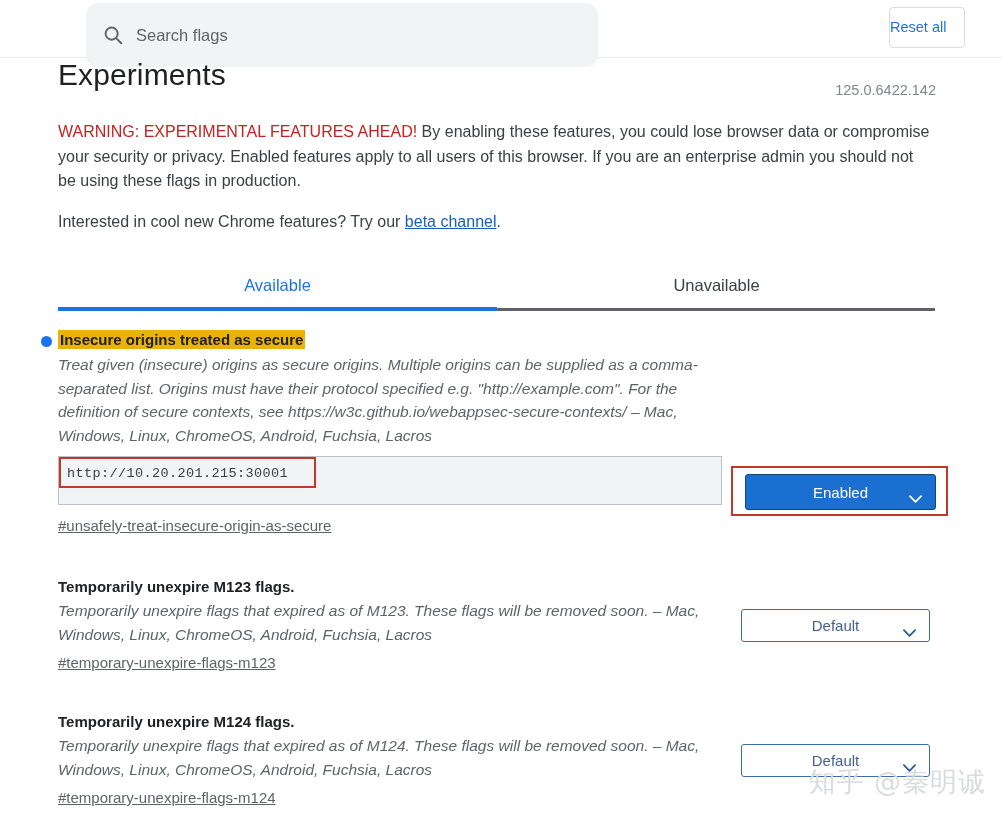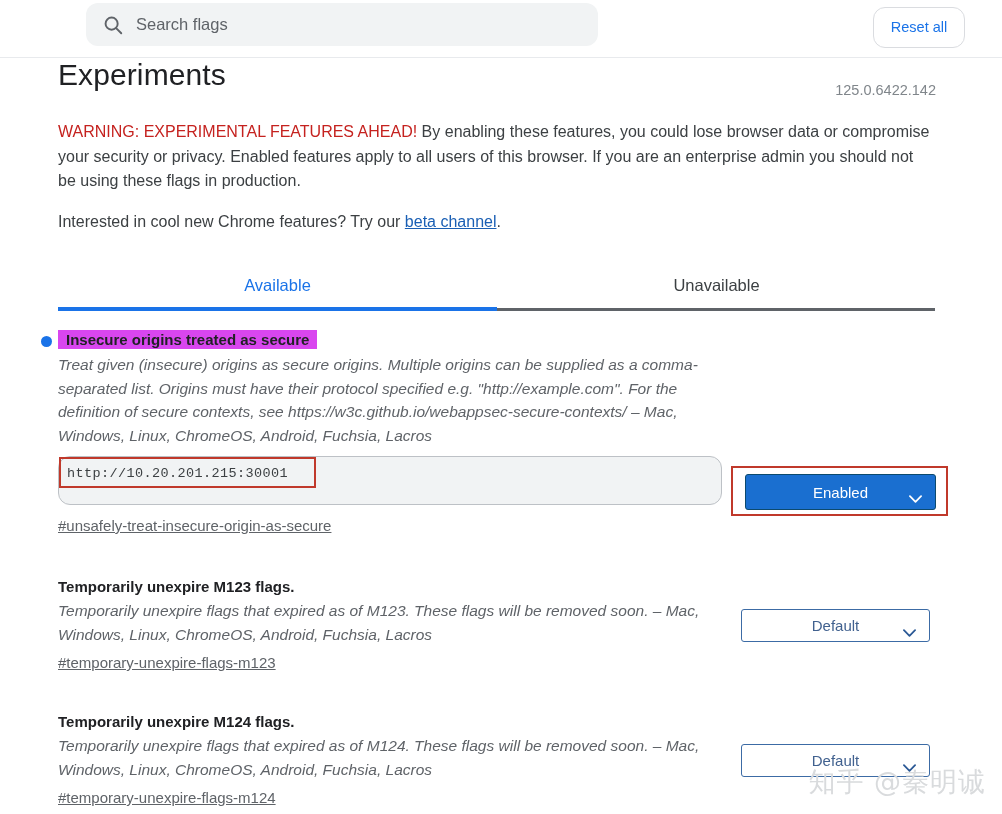--- a/index.html
+++ b/index.html
@@ -22,21 +22,21 @@
     left: 0; top: 0;
     width: 1002px;
     height: 58px;
     background: #ffffff;
     border-bottom: 1px solid #e8eaed;
     box-sizing: border-box;
   }
   .search-box {
     position: absolute;
     left: 86px; top: 3px;
-    width: 512px; height: 43px;
+    width: 512px; height: 64px;
     background: #f1f3f4;
     border-radius: 12px;
     display: flex;
     align-items: center;
     box-sizing: border-box;
   }
   .search-icon {
     width: 22px; height: 22px;
     margin-left: 16px; margin-right: 12px;
     flex: 0 0 auto;
@@ -50,30 +50,30 @@
     font-size: 16.5px;
     color: #3c4043;
     width: 420px;
     padding: 0;
   }
   .search-input::placeholder { color: #5f6368; }
 
   .reset-all {
     position: absolute;
     right: 37px; top: 7px;
-    width: 92px; height: 41px;
+    width: 76px; height: 41px;
     background: #ffffff;
     border: 1px solid #dadce0;
-    border-radius: 12px;
+    border-radius: 4px;
     color: #1a73e8;
     font-family: "Liberation Sans", sans-serif;
     font-size: 14.5px;
     cursor: pointer;
     line-height: 39px;
-    text-align: center;
+    text-align: left;
     box-sizing: border-box;
   }
 
   
   .content {
     position: absolute;
     left: 0; top: 58px;
     width: 1002px;
     height: 756px;
   }
@@ -171,22 +171,22 @@
     width: 668px;
   }
   .exp-title {
     font-size: 15px;
     font-weight: bold;
     color: #202124;
     margin: 0 0 4px 0;
     display: inline-block;
   }
   .exp-title.highlight {
-    background: #d946ef;
-    padding: 1px 8px;
+    background: #eab308;
+    padding: 1px 2px;
   }
   .exp-desc {
     font-size: 15.5px;
     line-height: 23.5px;
     color: #5f6368;
     margin: 0;
     font-style: italic;
   }
   .exp-permalink {
     display: inline-block;
@@ -195,21 +195,21 @@
     color: #5f6368;
     text-decoration: underline;
   }
 
   .exp-textarea {
     margin-top: 9px;
     width: 664px;
     height: 49px;
     background: #f1f3f4;
     border: 1px solid #bdc1c6;
-    border-radius: 12px;
+    border-radius: 0;
     font-family: "Liberation Mono", monospace;
     font-size: 13.5px;
     color: #3c4043;
     padding: 8px 8px;
     box-sizing: border-box;
     resize: none;
     outline: none;
     letter-spacing: 0.4px;
     line-height: 18px;
   }

